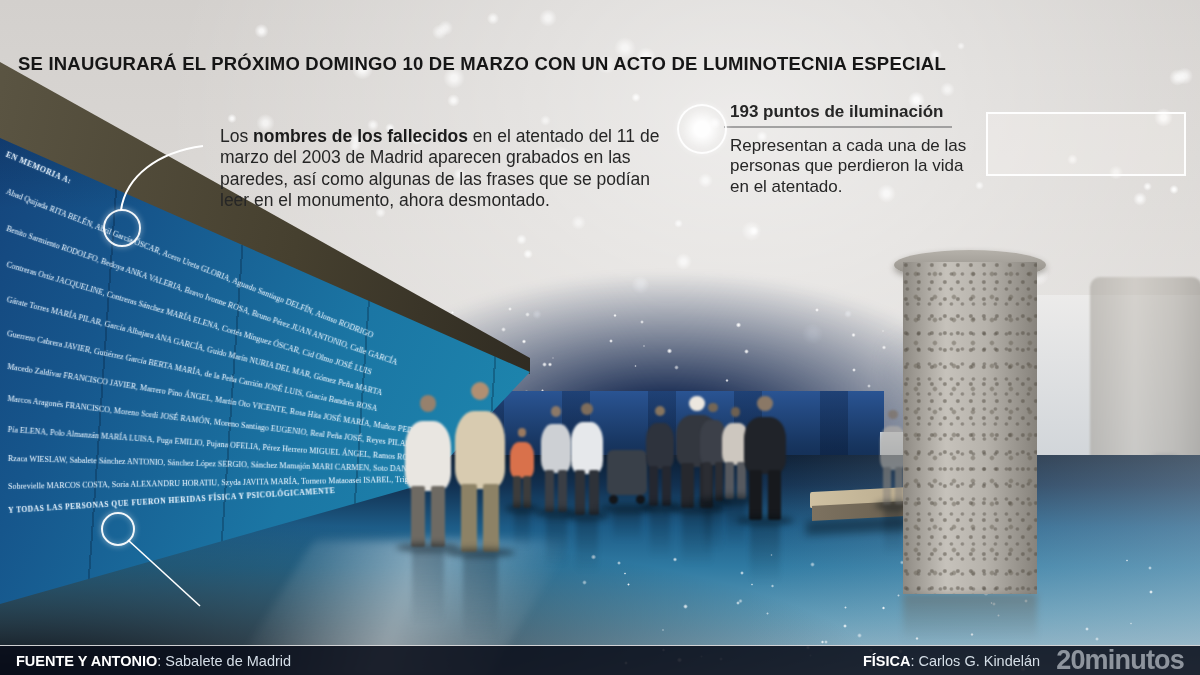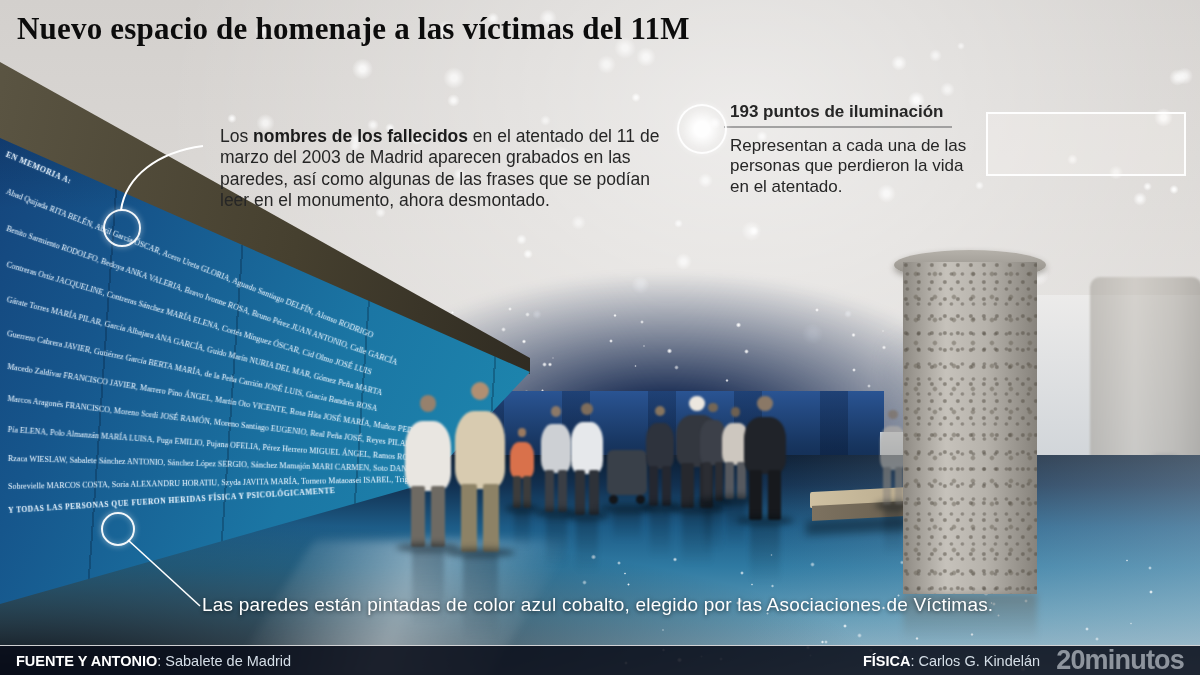--- a/index.html
+++ b/index.html
@@ -453,33 +453,32 @@
 
   <svg class="abs connectors" viewBox="0 0 1200 675">
     <path d="M121,210 C126,176 158,152 203,146" fill="none" stroke="#ffffff" stroke-width="2"></path>
     <line x1="724" y1="127" x2="952" y2="127" stroke="#8a8a8a" stroke-width="1.6"></line>
     <line x1="128" y1="540" x2="200" y2="606" stroke="#ffffff" stroke-width="1.6"></line>
   </svg>
   <div class="ring c1"></div>
   <div class="ring c2"></div>
   <div class="ring c3"></div>
 
-  <div class="abs title">Nuevo espacio de homenaje a las víctimas del 11M</div>
+  <div class="abs subtitle">SE INAUGURARÁ EL PRÓXIMO DOMINGO 10 DE MARZO CON UN ACTO DE LUMINOTECNIA ESPECIAL</div>
 
   <div class="abs names-callout"><span>Los </span><b>nombres de los fallecidos</b><span> en el atentado del 11 de marzo del 2003 de Madrid aparecen grabados en las paredes, así como algunas de las frases que se podían leer en el monumento, ahora desmontado.</span></div>
 
   <div class="abs lights-callout">
     <div class="lights-title">193 puntos de iluminación</div>
     <div class="lights-body">Representan a cada una de las personas que perdieron la vida en el atentado.</div>
   </div>
 
   <div class="abs surface-box">
   </div>
 
-  <div class="abs caption">Las paredes están pintadas de color azul cobalto, elegido por las Asociaciones de Víctimas.</div>
 
   <div class="abs footer">
     <span class="lbl">FUENTE Y ANTONIO</span>
       <span class="val">: Sabalete de Madrid</span>
     <span class="footer-right">
       <span class="lbl">FÍSICA</span>
         <span class="val">: Carlos G. Kindelán</span>
       <span class="logo">20minutos</span>
     </span>
   </div>

